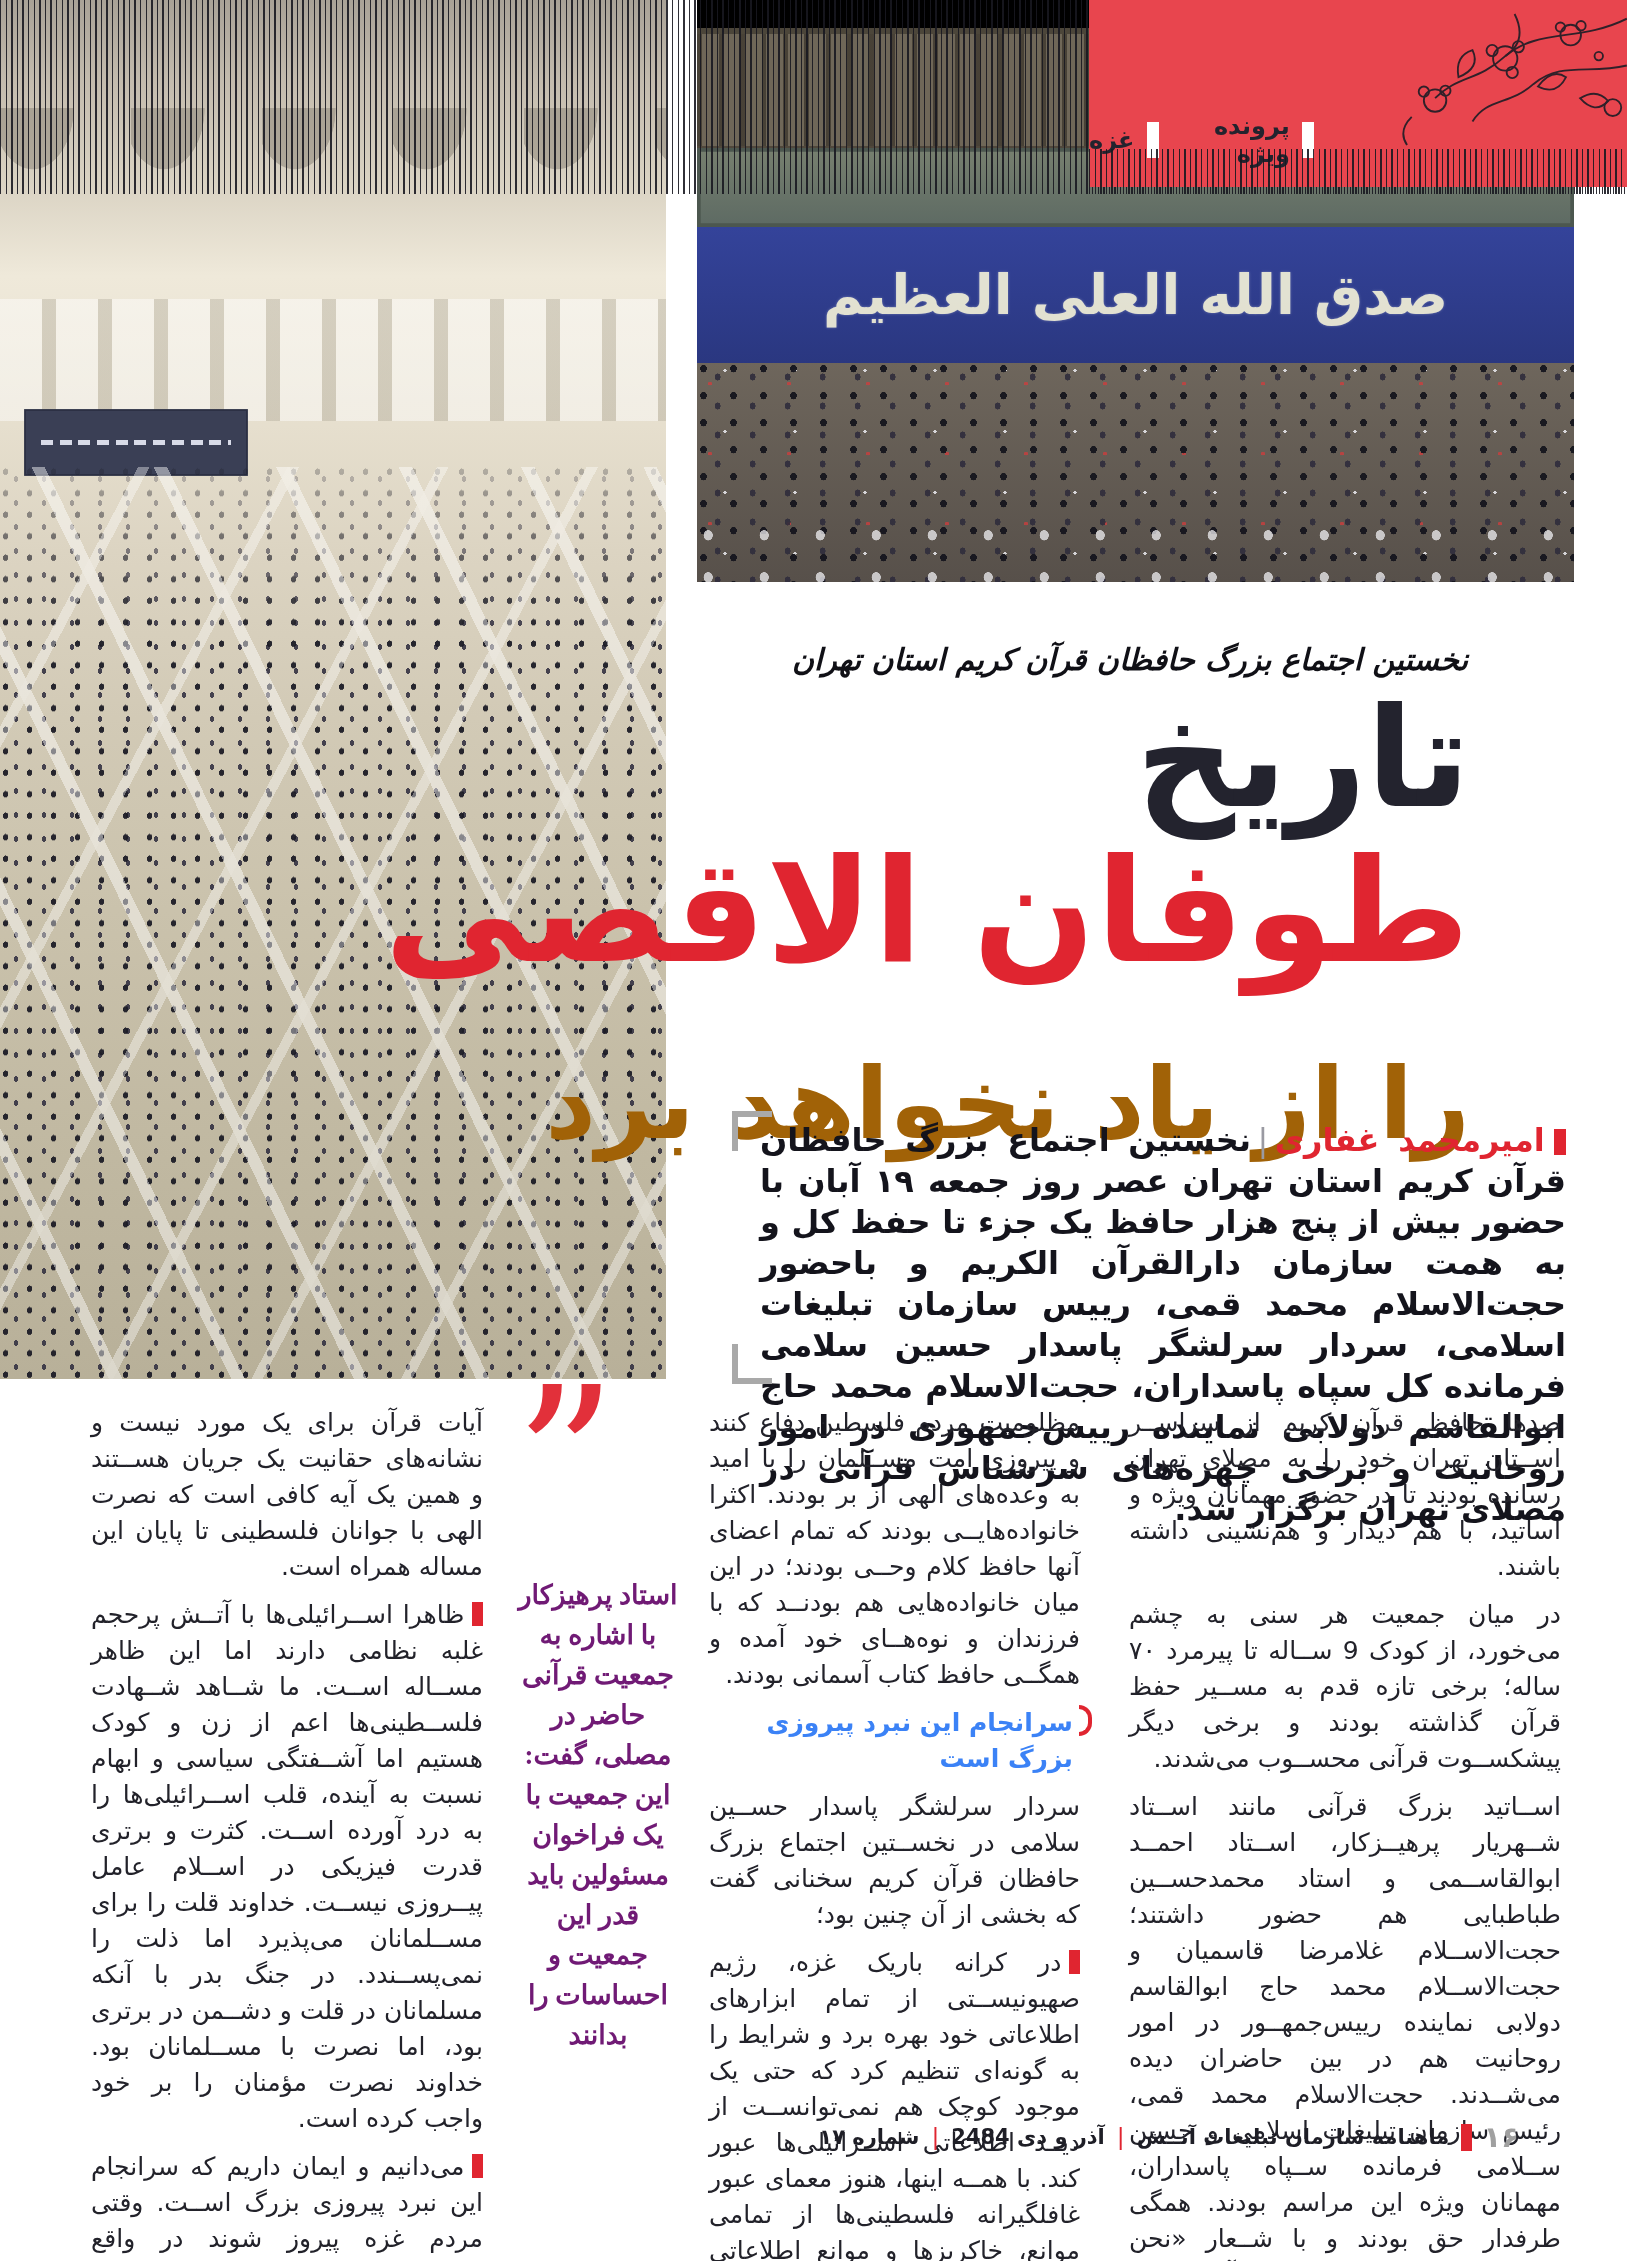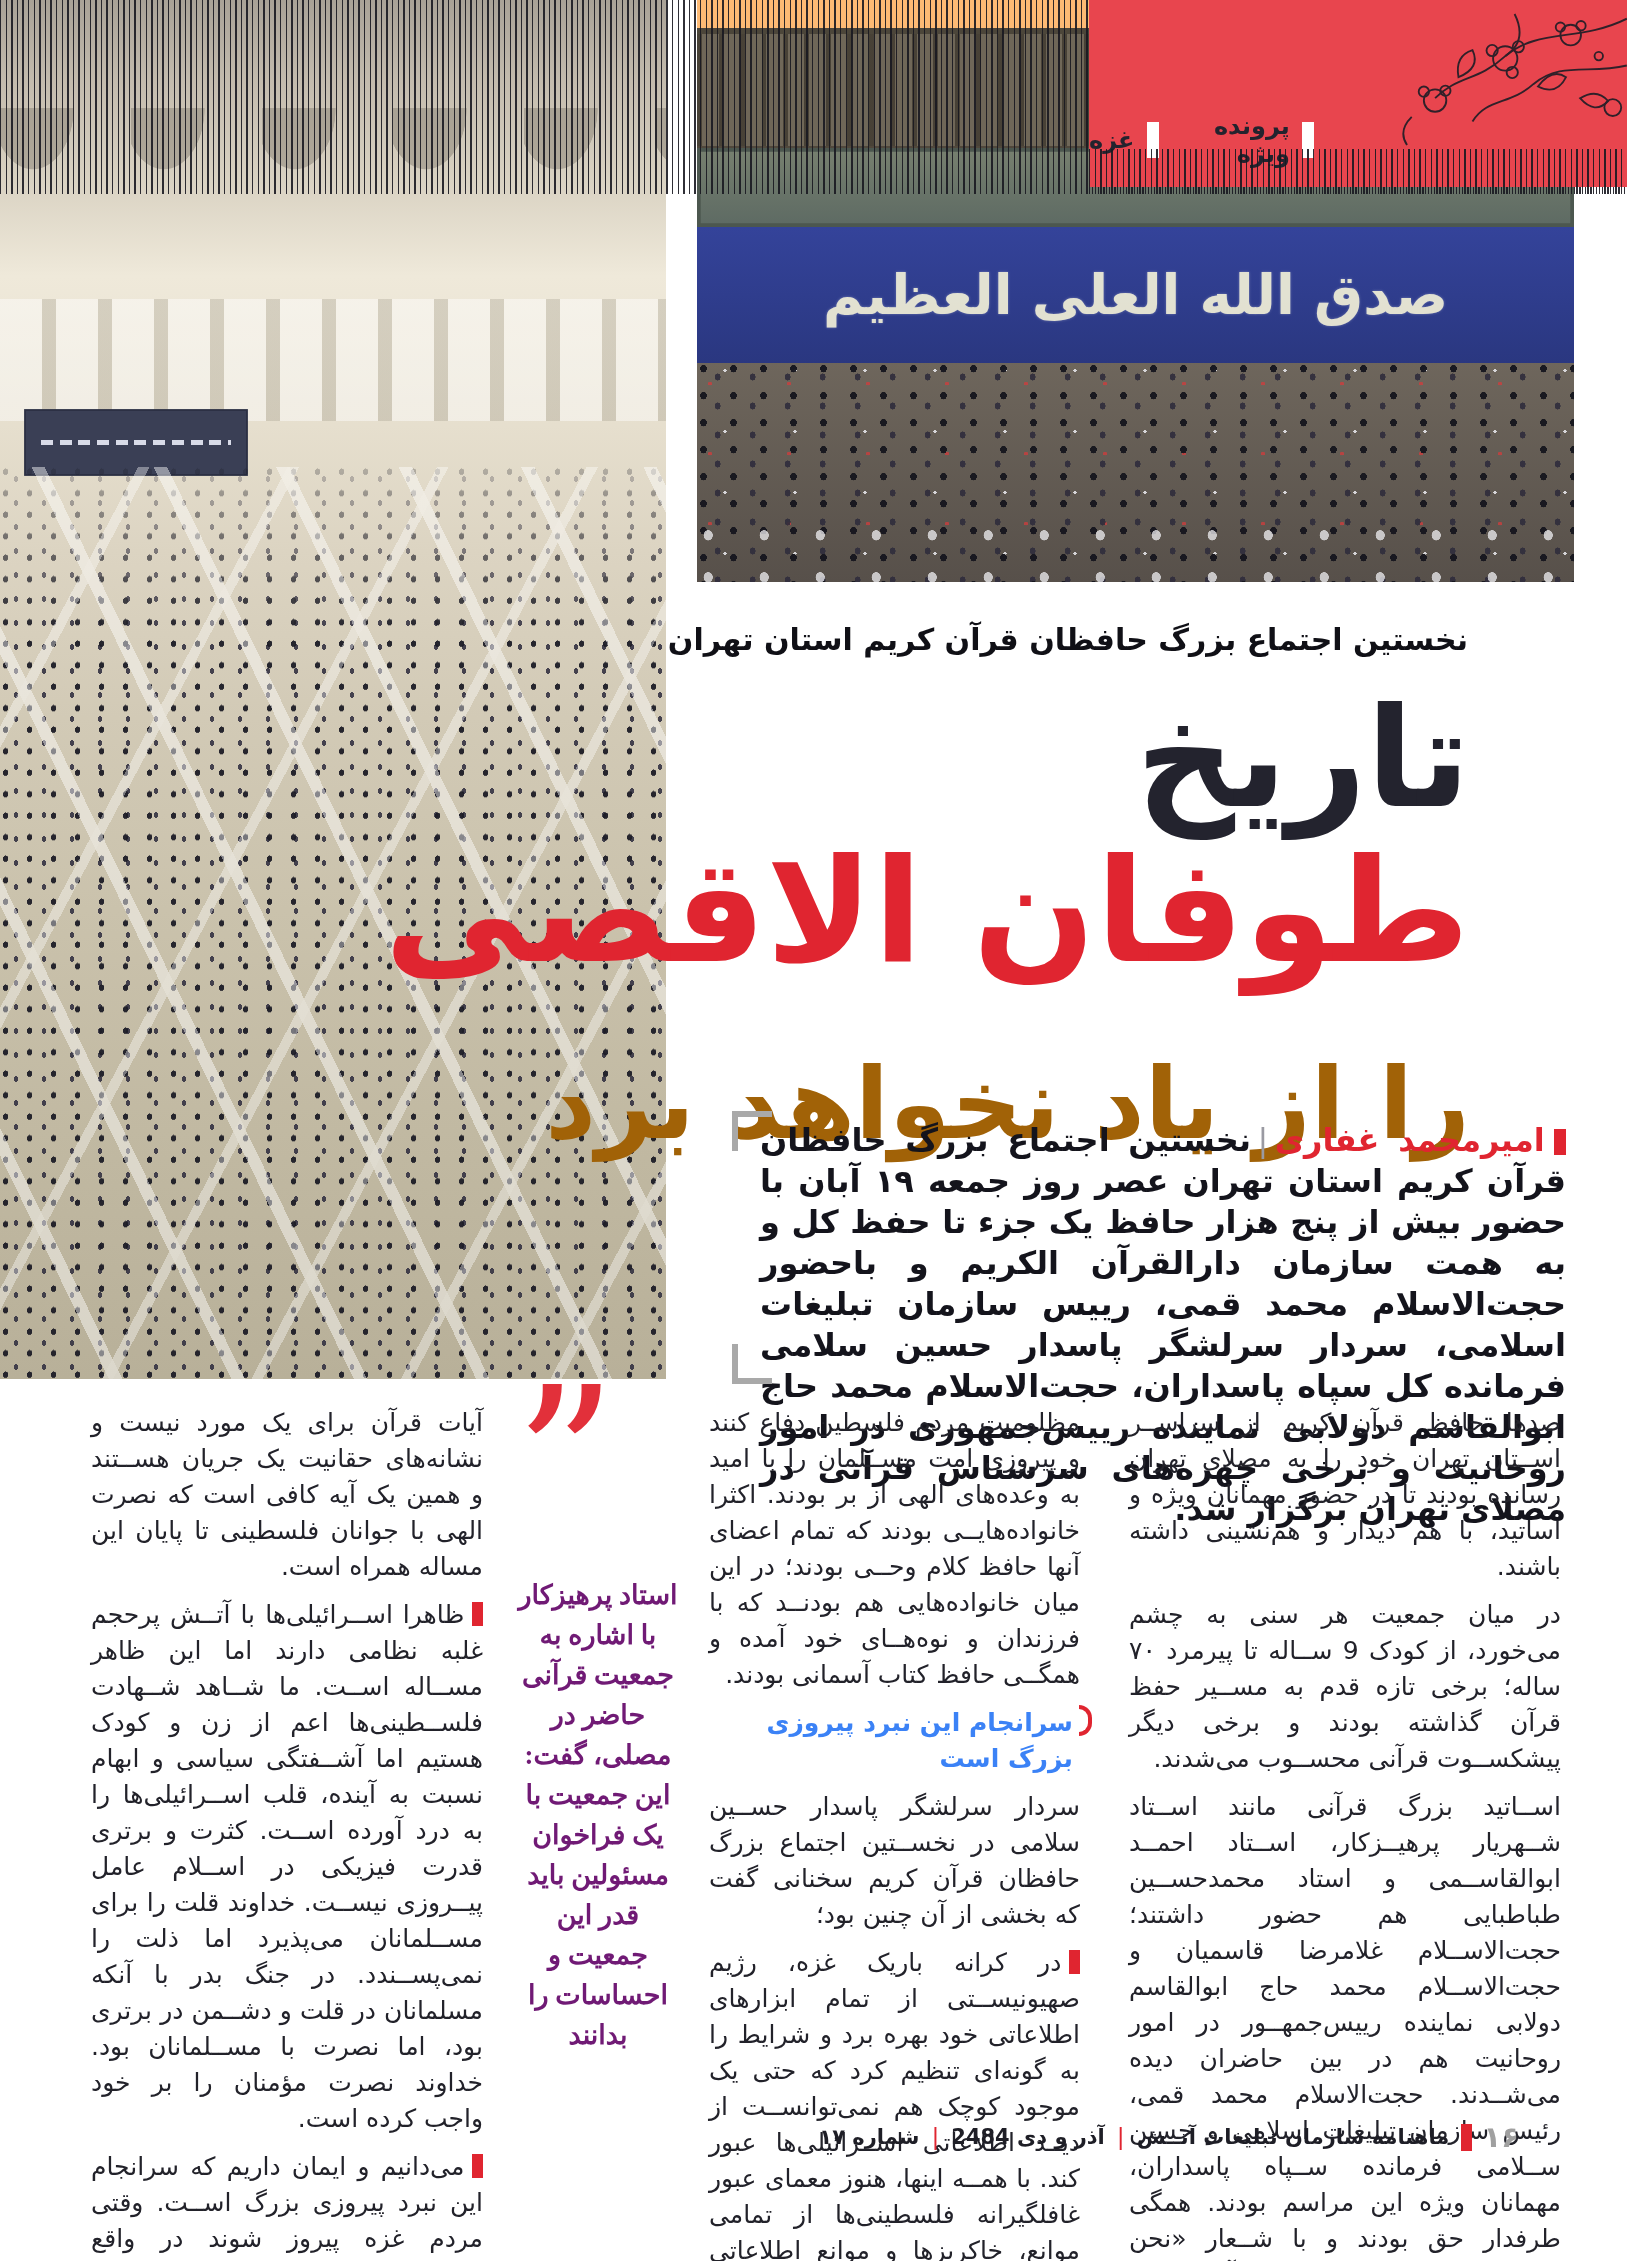--- a/index.html
+++ b/index.html
@@ -25,21 +25,21 @@
       radial-gradient(4.2px 5.1px at 5.6px 4.7px,rgba(28,28,38,.95) 0 62%,transparent 66%),
       radial-gradient(3.7px 4.7px at 16px 12px,rgba(52,50,66,.9) 0 60%,transparent 66%);
     background-size:24px 21.5px,28px 24px;
     -webkit-mask-image:linear-gradient(180deg,rgba(0,0,0,.25) 0,#000 18%,#000 100%);
             mask-image:linear-gradient(180deg,rgba(0,0,0,.25) 0,#000 18%,#000 100%);}
   .photo-left .lp-aisles{position:absolute;left:0;top:467px;width:100%;height:912px;opacity:.5;
     background:
       repeating-linear-gradient(64deg,transparent 0 98px,rgba(255,255,255,.9) 98px 110px),
       repeating-linear-gradient(118deg,transparent 0 122px,rgba(255,255,255,.75) 122px 132px);}
 
-  .photo-right{position:absolute;left:697px;top:0;width:877px;height:582px;background:#fdba74;}
+  .photo-right{position:absolute;left:697px;top:0;width:877px;height:582px;background:#000000;}
   .photo-right .rp-rail{position:absolute;left:0;top:28px;width:100%;height:112px;
     background:#6f6758;border-top:6.5px solid #4c463a;border-bottom:7.5px solid #50483c;}
   .photo-right .rp-rail i{display:block;width:100%;height:100%;
     background:repeating-linear-gradient(90deg,#3e382e 0 4.7px,transparent 4.7px 21.5px);opacity:.8;}
   .photo-right .rp-tile{position:absolute;left:0;top:148px;width:100%;height:79px;
     background:linear-gradient(180deg,#77806f 0,#5d6a63 100%);
     box-shadow:inset 0 0 0 3.7px #4c574f;}
   .photo-right .rp-banner{position:absolute;left:0;top:227px;width:100%;height:136px;
     background:linear-gradient(180deg,#34439a 0,#2a3780 100%);
     display:flex;align-items:center;justify-content:center;}
@@ -64,21 +64,21 @@
   
   .red-band{position:absolute;left:1089px;right:0;top:0;height:187px;background:#e8454e;}
   .red-band .band-fringe{position:absolute;left:0;right:0;bottom:-6.5px;height:45px;
     background:repeating-linear-gradient(90deg,rgba(24,24,32,.9) 0 1.4px,transparent 1.4px 5.6px);}
   .band-label{position:absolute;right:313px;top:112px;display:flex;align-items:center;gap:12px;
     font-size:24px;font-weight:bold;color:#23232e;}
   .band-label .wsq{display:inline-block;width:14px;height:36px;background:#fff;}
   .ornament{position:absolute;right:0;top:0;width:309px;height:159px;opacity:.9;}
 
   
-  .kicker{position:absolute;right:159px;top:622px;font-size:30px;font-weight:bold;color:#101016;}
+  .kicker{position:absolute;right:159px;top:642px;font-size:30px;font-weight:bold;color:#101016;font-style:italic;}
   .h-black1{position:absolute;right:157px;top:690px;font-size:138px;font-weight:bold;
     color:#23232e;line-height:1;}
   .h-red{position:absolute;right:157px;top:839px;font-size:144px;font-weight:bold;
     color:#e02530;line-height:1;}
   .h-black2{position:absolute;right:157px;top:1054px;font-size:99px;font-weight:bold;
     color:#a16207;line-height:1;}
 
   
   .lead{position:absolute;right:61px;left:760px;top:1120px;height:252px;
     font-size:32px;font-weight:bold;color:#14141c;line-height:41px;

